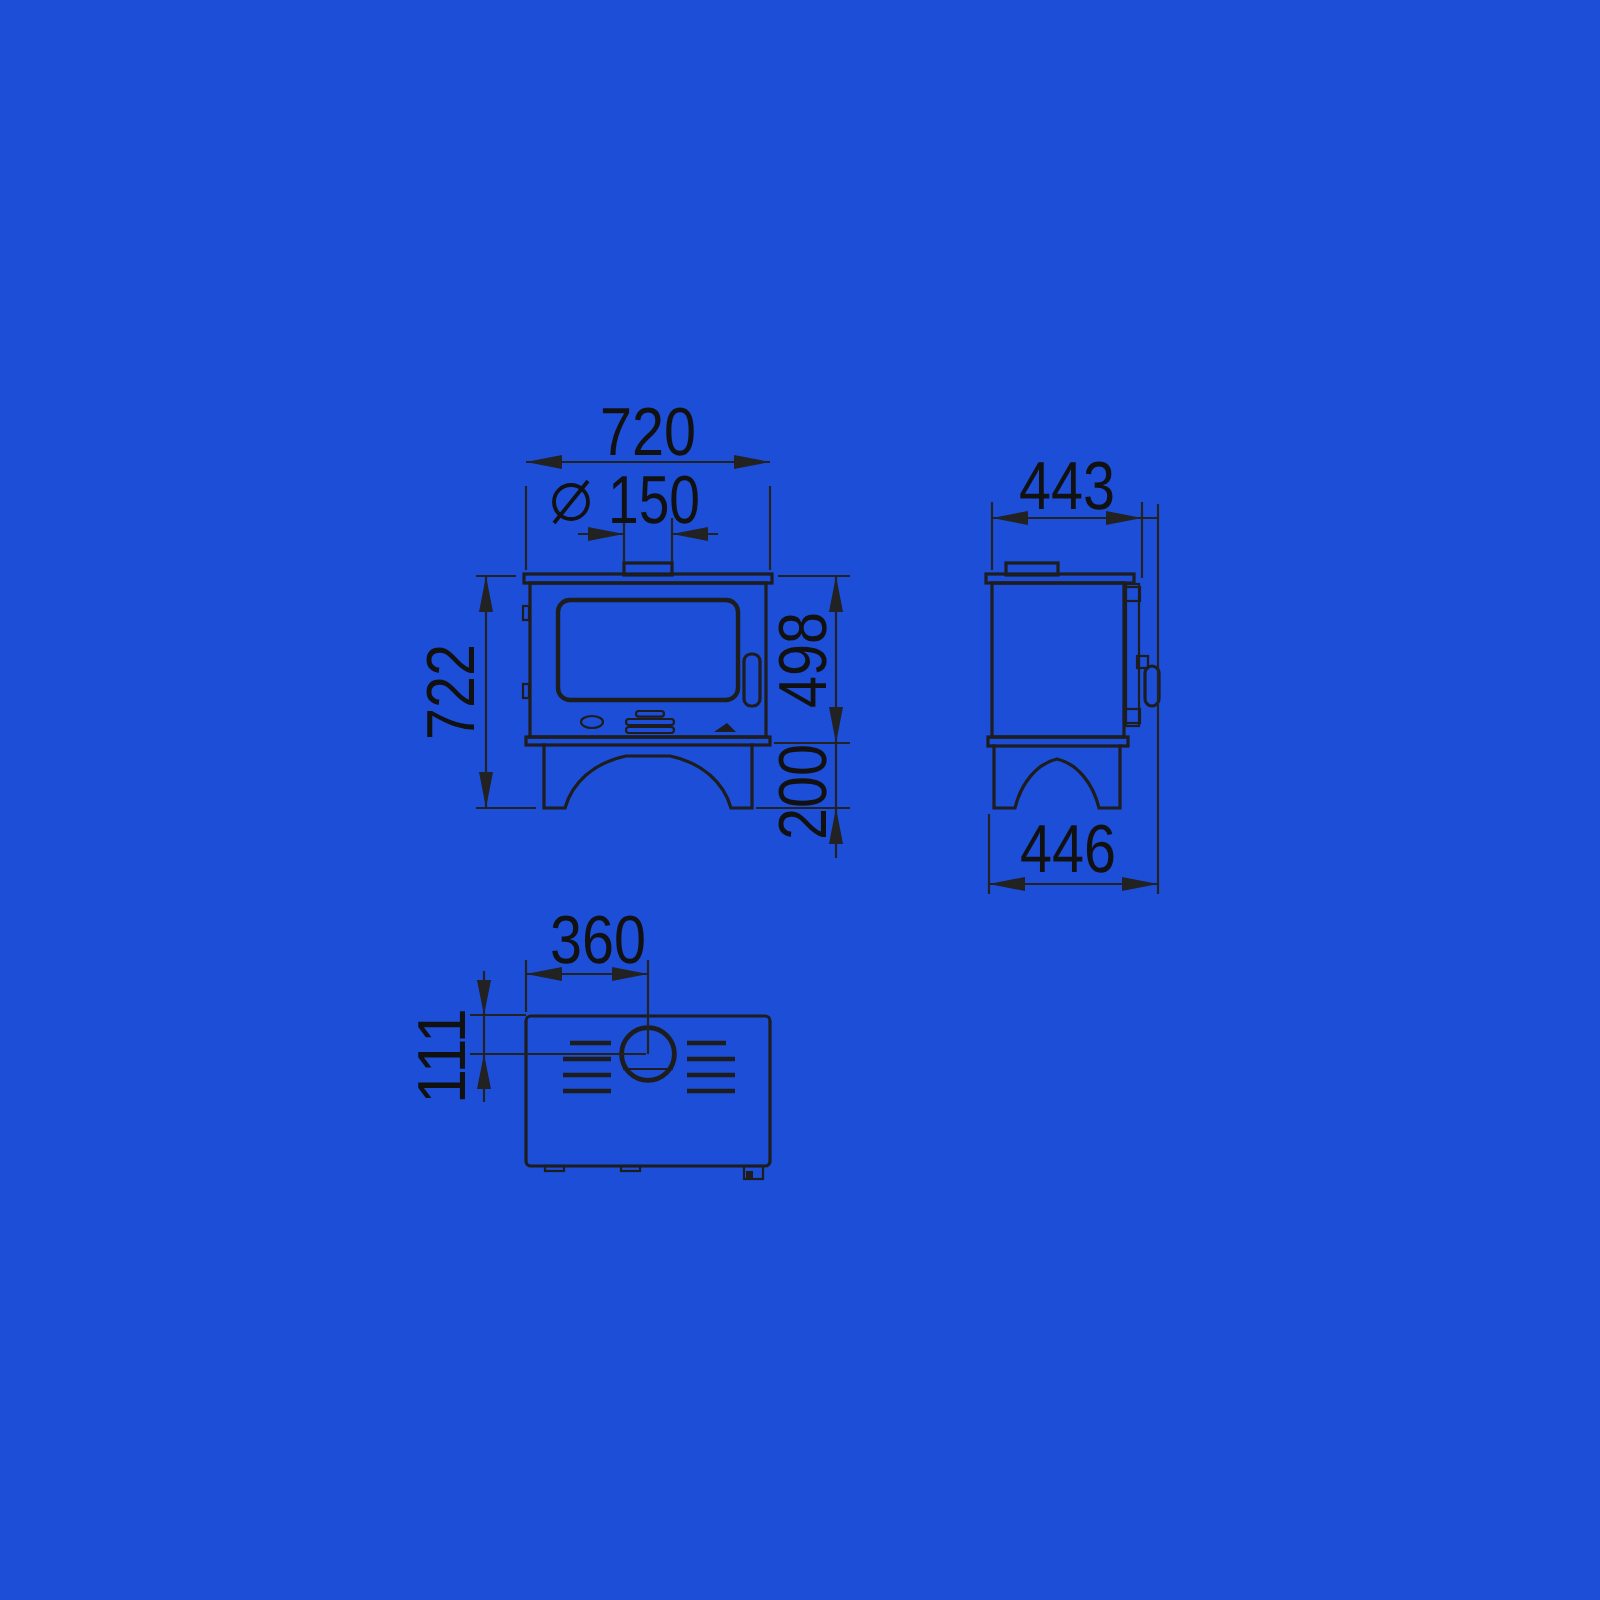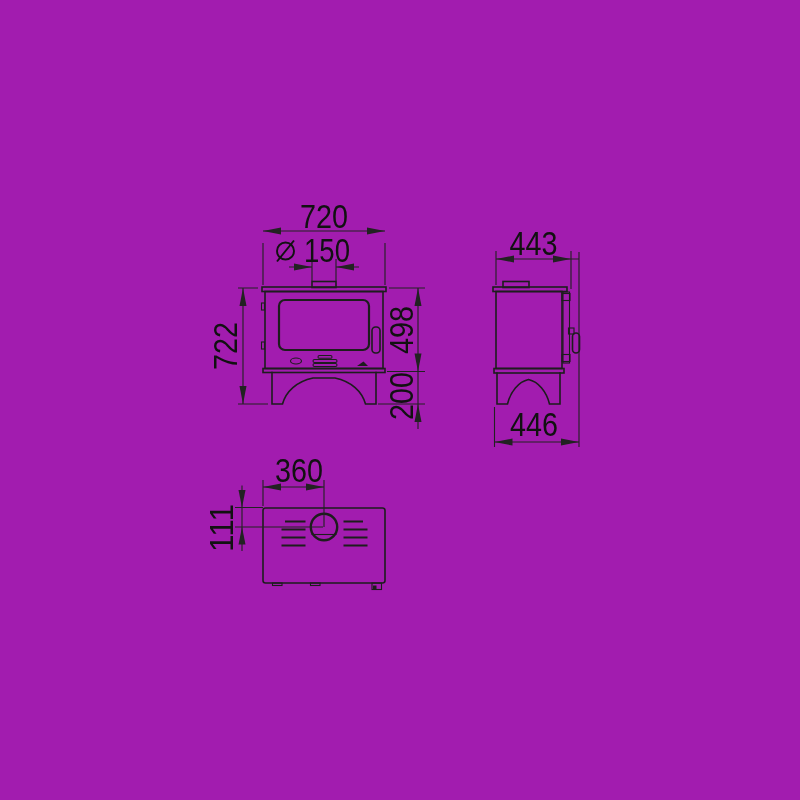--- a/index.html
+++ b/index.html
@@ -1,16 +1,16 @@
 <!DOCTYPE html>
 <html><head>
 <meta charset="utf-8">
 <style>
   html,body{margin:0;padding:0;background:#ffffff;}
-  .canvas{width:800px;height:800px;background:#a21caf;position:relative;overflow:hidden;}
+  .canvas{width:800px;height:800px;background:#1d4ed8;position:relative;overflow:hidden;}
   svg{display:block;}
   .obj{fill:none;stroke:#1d1d1d;stroke-width:1.6;stroke-linecap:square;}
   .obj-thin{fill:none;stroke:#1d1d1d;stroke-width:1.1;}
   .obj-thick{fill:none;stroke:#1d1d1d;stroke-width:2.2;}
   .dimline{fill:none;stroke:#222222;stroke-width:1.1;}
   .arrow{fill:#222222;stroke:none;}
   .solid{fill:#1d1d1d;stroke:none;}
   .dimtext{font-family:"Liberation Sans","DejaVu Sans",sans-serif;font-size:34px;fill:#111111;}
 </style>
 </head>

